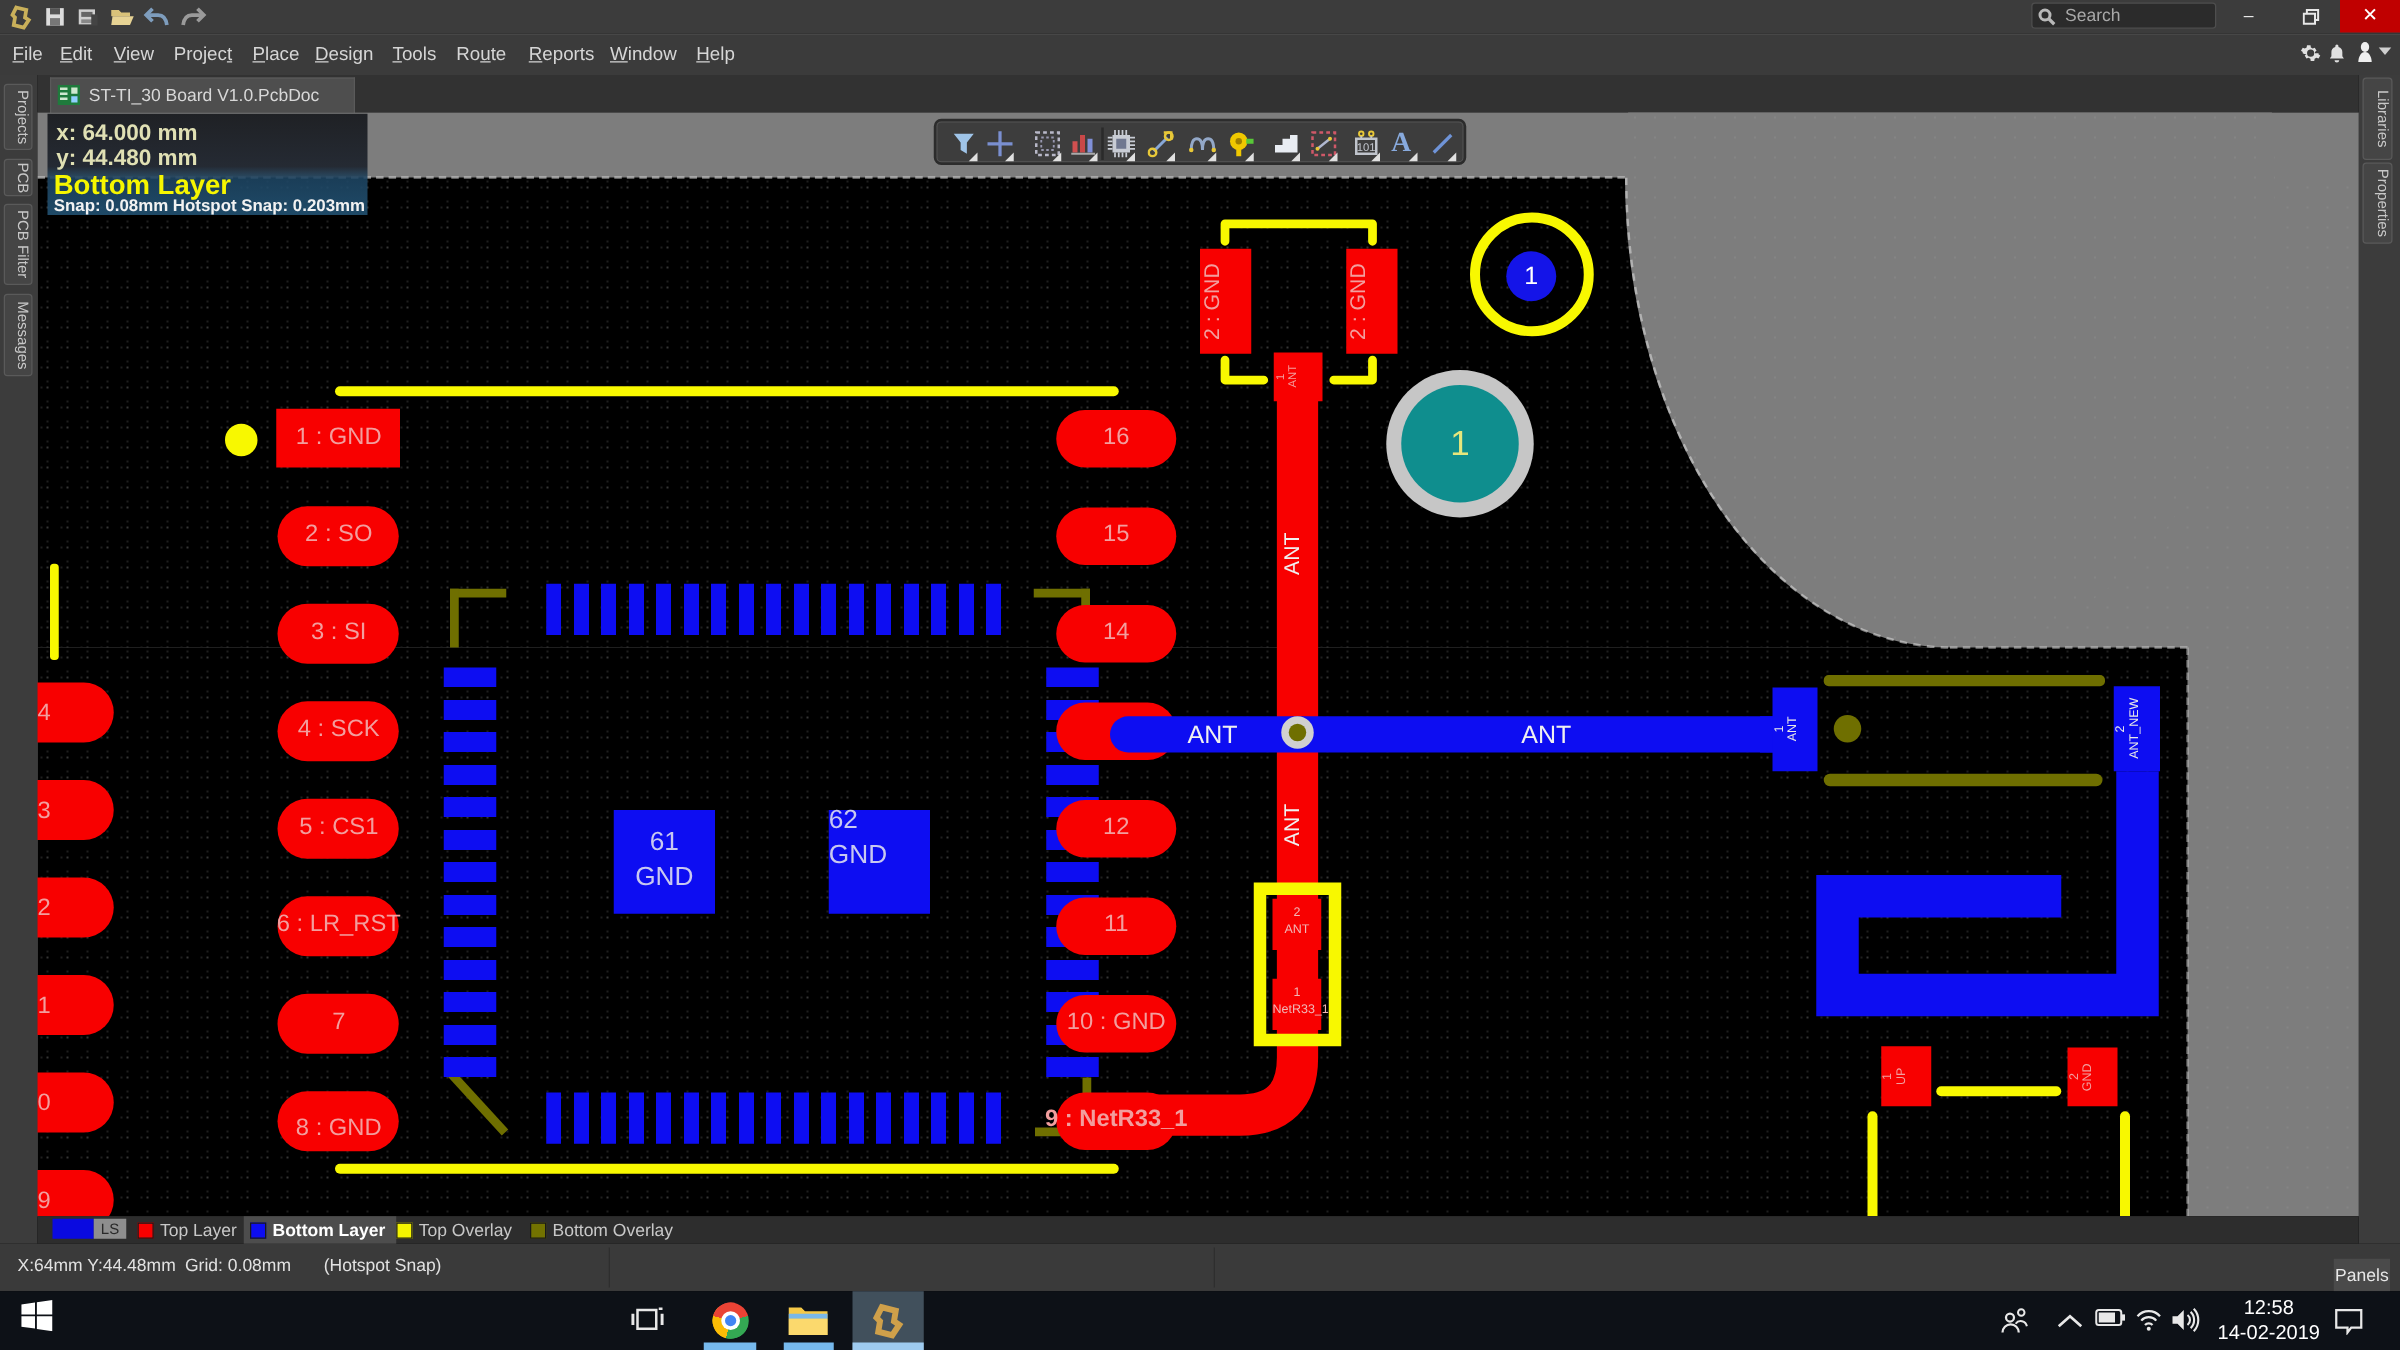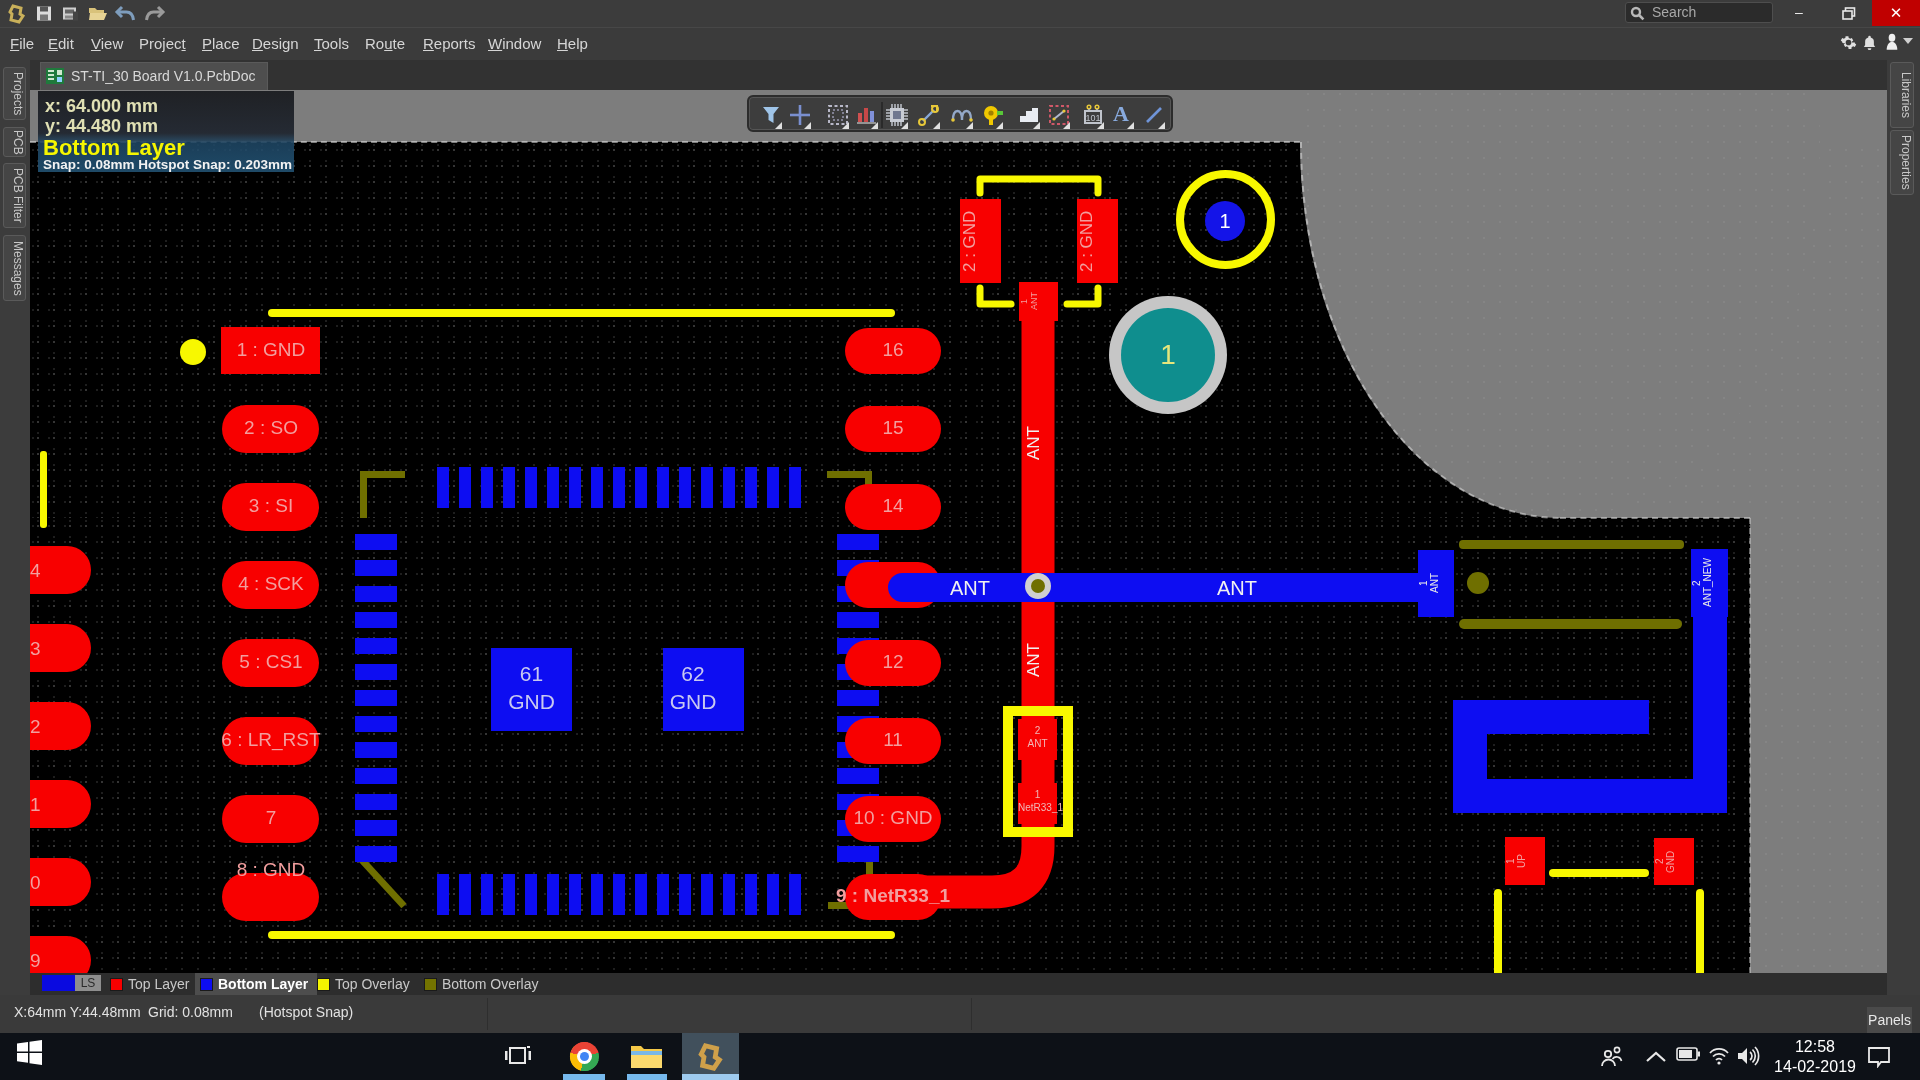--- a/index.html
+++ b/index.html
@@ -14,21 +14,21 @@
 #btn-close { position:absolute; left:1872px; top:0; width:48px; height:26px; background:#c00000; color:#fff; text-align:center; font-size:15px; line-height:25px; }
 .winbtn { position:absolute; top:0; width:46px; height:26px; color:#e8e8e8; text-align:center; font-size:14px; line-height:24px; }
 
 
 #menubar { position:absolute; left:0; top:27px; width:1920px; height:33px; background:#3b3b3b; border-top:1px solid #474747; }
 .menuitem { position:absolute; top:7px; color:#d6d6d6; font-size:15px; }
 .menuitem u { text-decoration:underline; }
 
 
 #tabrow { position:absolute; left:30px; top:60px; width:1857px; height:30px; background:#323232; }
-#doctab { position:absolute; left:10px; top:2px; height:28px; background:#4e4e4e; border:1px solid #5a5a5a; border-bottom:none; color:#d8d8d8; font-size:14px; line-height:26px; padding:0 12px 0 30px; }
+#doctab { position:absolute; left:10px; top:2px; height:28px; background:#4e4e4e; border:1px solid #5a5a5a; border-bottom:none; color:#d8d8d8; font-size:14px; line-height:26px; padding:0 28px 0 30px; }
 
 
 #lstrip { position:absolute; left:0; top:60px; width:30px; height:935px; background:#3c3c3c; }
 #rstrip { position:absolute; left:1887px; top:60px; width:33px; height:935px; background:#3c3c3c; }
 .vtab { position:absolute; background:#454545; border:1px solid #5a5a5a; border-radius:3px; color:#c8c8c8; font-size:12px; writing-mode:vertical-rl; text-align:center; }
 .vtabL { left:3px; width:23px; }
 .vtabR { left:3px; width:24px; }
 
 
 #canvas { position:absolute; left:30px; top:90px; width:1857px; height:883px; background:#7d7d7d; overflow:hidden; }
@@ -217,38 +217,38 @@
       <div class="padR stad" style="left:192px;top:627px;width:97px;height:48px;"></div>
       <div class="padR stad" style="left:192px;top:705px;width:97px;height:48px;"></div>
       <div class="padR stad" style="left:192px;top:783px;width:97px;height:48px;"></div>
       <div class="ptxt" style="left:141px;top:249px;width:200px;">1 : GND</div>
       <div class="ptxt" style="left:141px;top:327px;width:200px;">2 : SO</div>
       <div class="ptxt" style="left:141px;top:405px;width:200px;">3 : SI</div>
       <div class="ptxt" style="left:141px;top:483px;width:200px;">4 : SCK</div>
       <div class="ptxt" style="left:141px;top:561px;width:200px;">5 : CS1</div>
       <div class="ptxt" style="left:141px;top:639px;width:200px;">6 : LR_RST</div>
       <div class="ptxt" style="left:141px;top:717px;width:200px;">7</div>
-      <div class="ptxt" style="left:141px;top:769px;width:200px;">8 : GND</div>
+      <div class="ptxt" style="left:141px;top:802px;width:200px;">8 : GND</div>
 
       <div class="abs" style="left:330px;top:381px;width:45px;height:7px;background:#6f6f00;"></div>
       <div class="abs" style="left:330px;top:381px;width:7px;height:47px;background:#6f6f00;"></div>
       <svg class="abs" style="left:324px;top:762px;" width="56" height="62">
           <line x1="6" y1="6" x2="50" y2="54" stroke="#6f6f00" stroke-width="7"></line>
         </svg>
 
       <div id="bars-left"></div>
       <div id="bars-right"></div>
 
       <div id="bars-top"></div>
       <div id="bars-bottom"></div>
 
       <div class="padB" style="left:461px;top:558px;width:81px;height:83px;"></div>
       <div class="padB" style="left:633px;top:558px;width:81px;height:83px;"></div>
       <div class="abs" style="left:461px;top:570px;width:81px;text-align:center;color:#c8c8f0;font-size:21px;line-height:28px;">61<br>GND</div>
-      <div class="abs" style="left:633px;top:570px;width:60px;text-align:center;color:#c8c8f0;font-size:21px;line-height:28px;">62<br>GND</div>
+      <div class="abs" style="left:633px;top:552px;width:60px;color:#c8c8f0;font-size:21px;line-height:28px;">62<br>GND</div>
 
       <div class="abs" style="left:797px;top:381px;width:45px;height:7px;background:#6f6f00;"></div>
       <div class="abs" style="left:835px;top:381px;width:7px;height:47px;background:#6f6f00;"></div>
       <div class="abs" style="left:836px;top:772px;width:7px;height:47px;background:#6f6f00;"></div>
       <div class="abs" style="left:798px;top:812px;width:45px;height:7px;background:#6f6f00;"></div>
 
       <div class="padR stad" style="left:815px;top:238px;width:96px;height:46px;"></div>
       <div class="padR stad" style="left:815px;top:316px;width:96px;height:46px;"></div>
       <div class="padR stad" style="left:815px;top:394px;width:96px;height:46px;"></div>
       <div class="padR stad" style="left:815px;top:472px;width:96px;height:46px;"></div>

